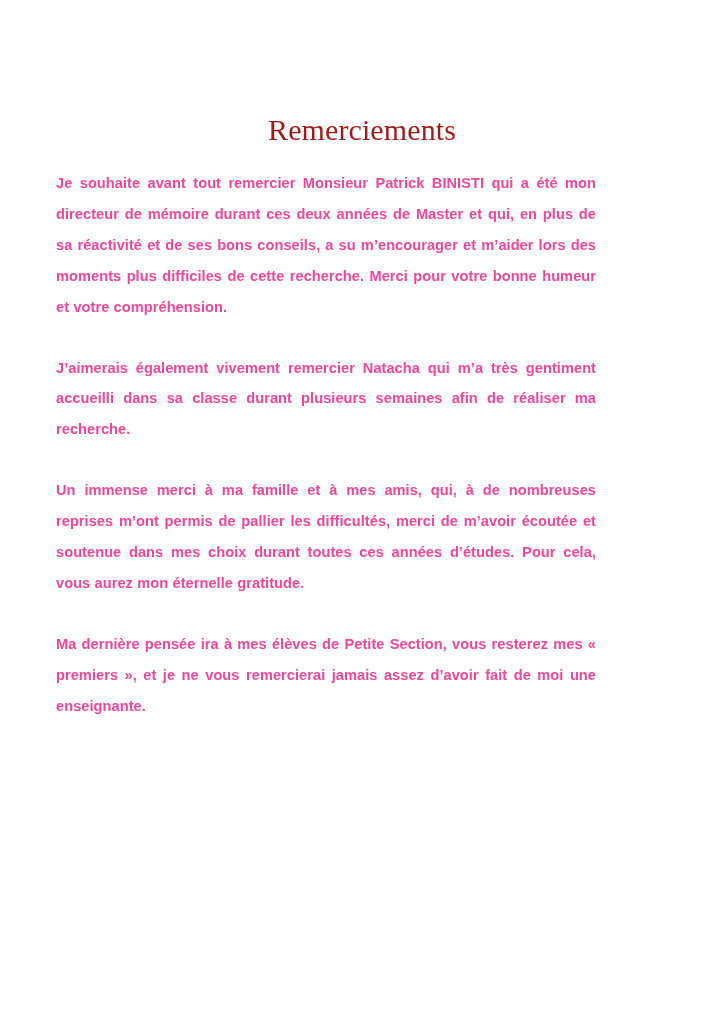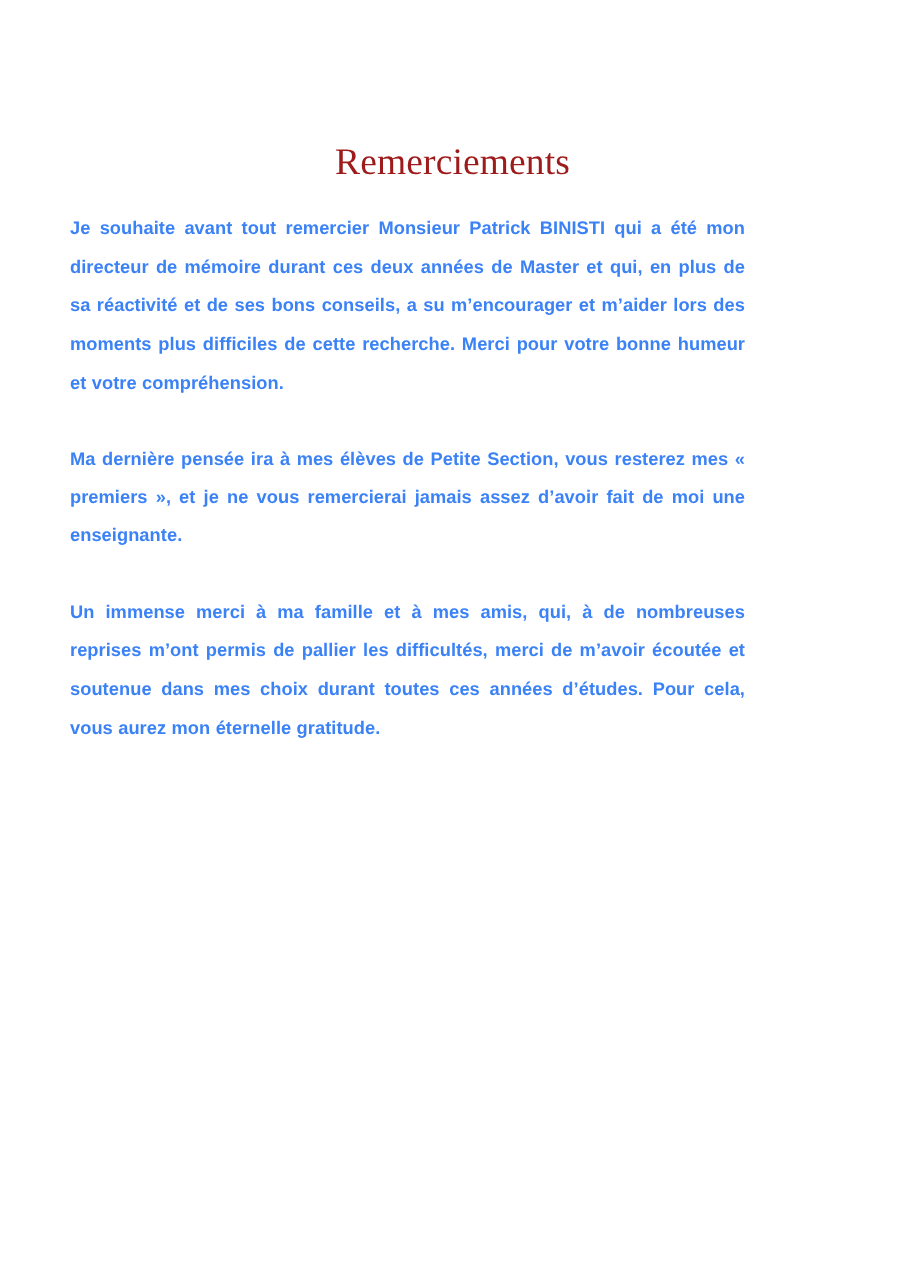--- a/index.html
+++ b/index.html
@@ -48,42 +48,43 @@
     top: 168px;
     width: 540px;
   }
 
   .para {
     margin: 0 0 30px 0;
     font-family: "Liberation Sans", "DejaVu Sans", sans-serif;
     font-size: 14.6px;
     font-weight: bold;
     line-height: 30.9px;
-    color: #3b82f6;
+    color: #ec4899;
     text-align: justify;
     text-justify: inter-word;
     letter-spacing: 0.05px;
     word-spacing: 0.2px;
   }
   .para:last-child {
     margin-bottom: 0;
   }
 </style>
 </head>
 <body>
 
 <div id="page">
 
   <h1 id="doc-title">Remerciements</h1>
 
   <div id="body-text">
 
     <p class="para">Je souhaite avant tout remercier Monsieur Patrick BINISTI qui a été mon directeur de mémoire durant ces deux années de Master et qui, en plus de sa réactivité et de ses bons conseils, a su m’encourager et m’aider lors des moments plus difficiles de cette recherche. Merci pour votre bonne humeur et votre compréhension.</p>
 
+    <p class="para">J’aimerais également vivement remercier Natacha qui m’a très gentiment accueilli dans sa classe durant plusieurs semaines afin de réaliser ma recherche.</p>
 
 
+    <p class="para">Un immense merci à ma famille et à mes amis, qui, à de nombreuses reprises m’ont permis de pallier les difficultés, merci de m’avoir écoutée et soutenue dans mes choix durant toutes ces années d’études. Pour cela, vous aurez mon éternelle gratitude.</p>
+
     <p class="para">Ma dernière pensée ira à mes élèves de Petite Section, vous resterez mes « premiers »,  et je ne vous remercierai jamais assez d’avoir fait de moi une enseignante.</p>
-
-    <p class="para">Un immense merci à ma famille et à mes amis, qui, à de nombreuses reprises m’ont permis de pallier les difficultés, merci de m’avoir écoutée et soutenue dans mes choix durant toutes ces années d’études. Pour cela, vous aurez mon éternelle gratitude.</p>
 
   </div>
 
 </div>
 
 </body></html>

